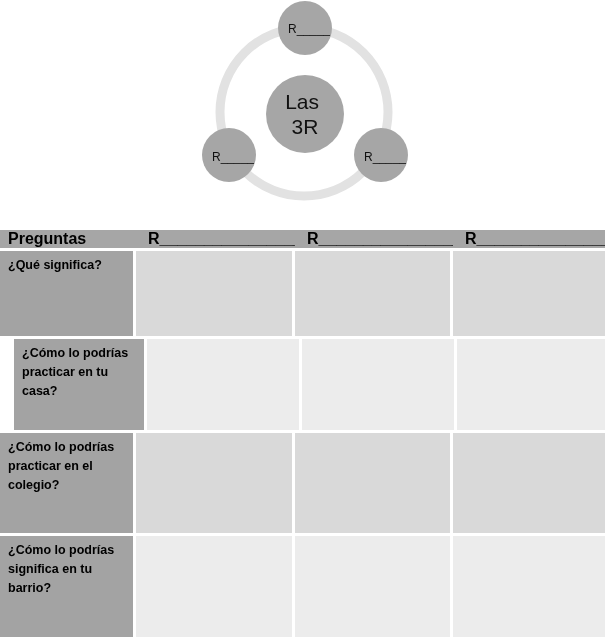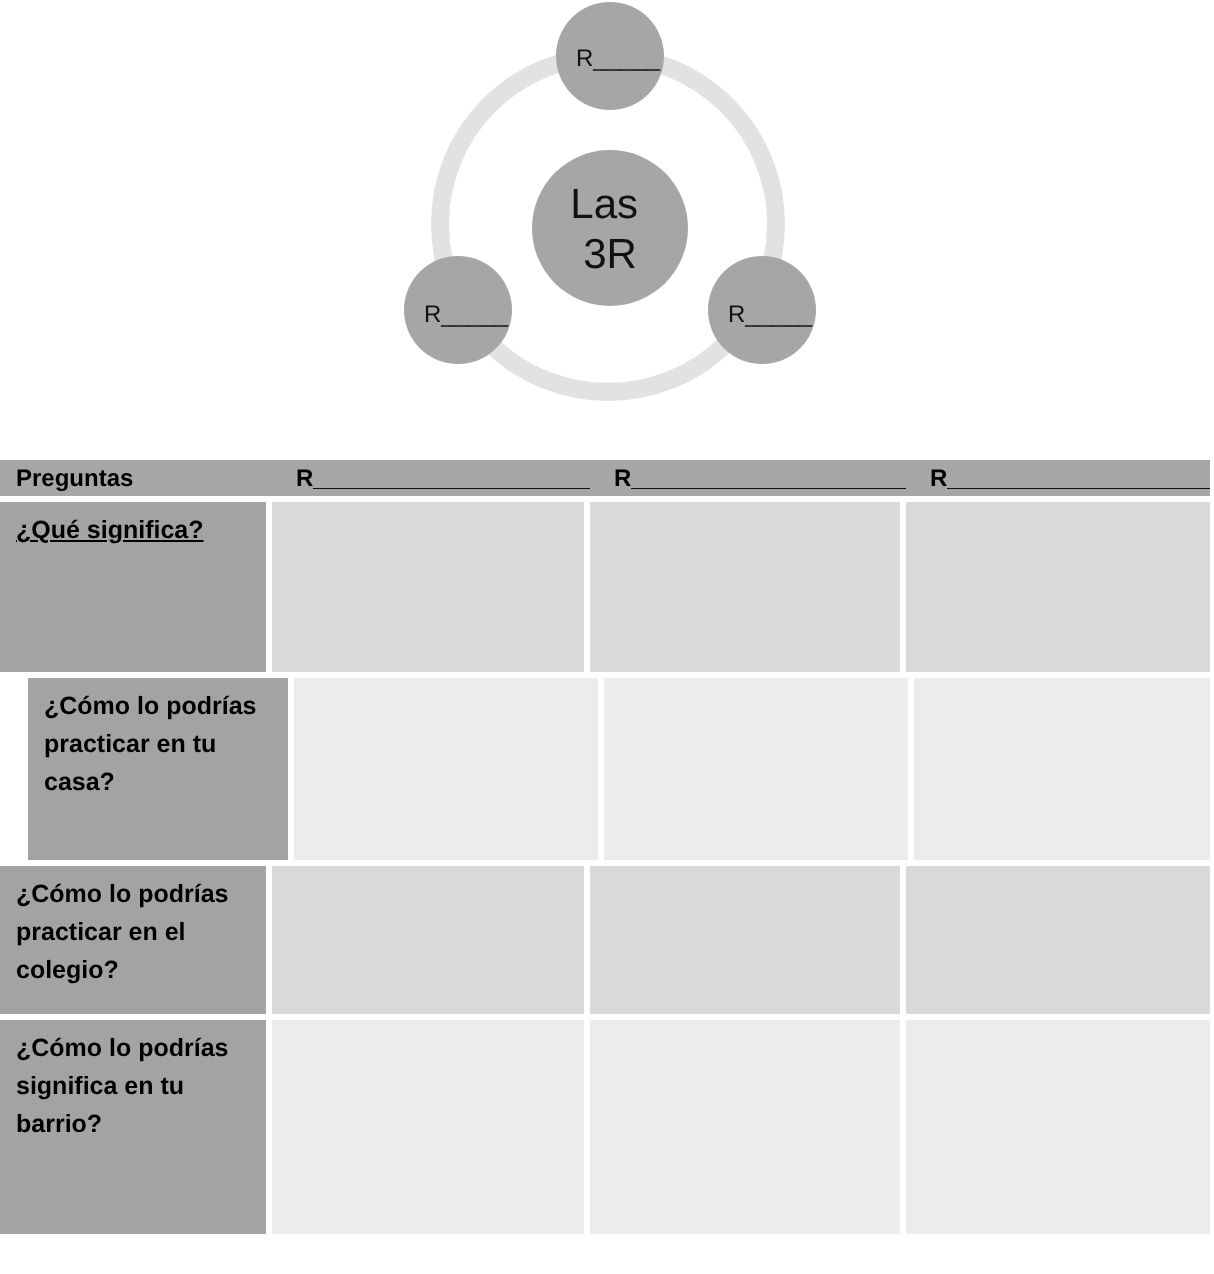--- a/index.html
+++ b/index.html
@@ -35,21 +35,21 @@
   }
   .header-row {
     display: flex;
     height: 18px;
     margin-bottom: 3px;
   }
   .header-cell {
     background: #a6a6a6;
     color: #000000;
     font-weight: bold;
-    font-size: 12px;
+    font-size: 16px;
     line-height: 18px;
     box-sizing: border-box;
     white-space: nowrap;
     overflow: hidden;
   }
   .hc0 { width: 136px; padding-left: 8px; }
   .hc1 { width: 159px; padding-left: 12px; }
   .hc2 { width: 158px; padding-left: 12px; }
   .hc3 { width: 152px; padding-left: 12px; }
 
@@ -69,23 +69,23 @@
   }
   .acell {
     box-sizing: border-box;
     margin-left: 3px;
   }
   .ac1 { width: 156px; }
   .ac2 { width: 155px; }
   .ac3 { width: 152px; }
   .trow.shade-dark  .acell { background: #d9d9d9; }
   .trow.shade-light .acell { background: #ececec; }
-  .rh1 { height: 85px; text-decoration: underline; }
+  .rh1 { height: 85px; }
   .rh2 { height: 91px; padding-left: 14px; }
-  .rh3 { height: 74px; }
+  .rh3 { height: 100px; }
   .rh4 { height: 107px; }
 </style>
 </head>
 <body>
 
 <div class="page">
 
   <div class="diagram-wrap">
     <svg width="607" height="212" viewBox="0 0 607 212" xmlns="http://www.w3.org/2000/svg">
       <circle cx="304" cy="112" r="84" fill="none" stroke="#e2e2e2" stroke-width="9"></circle>

